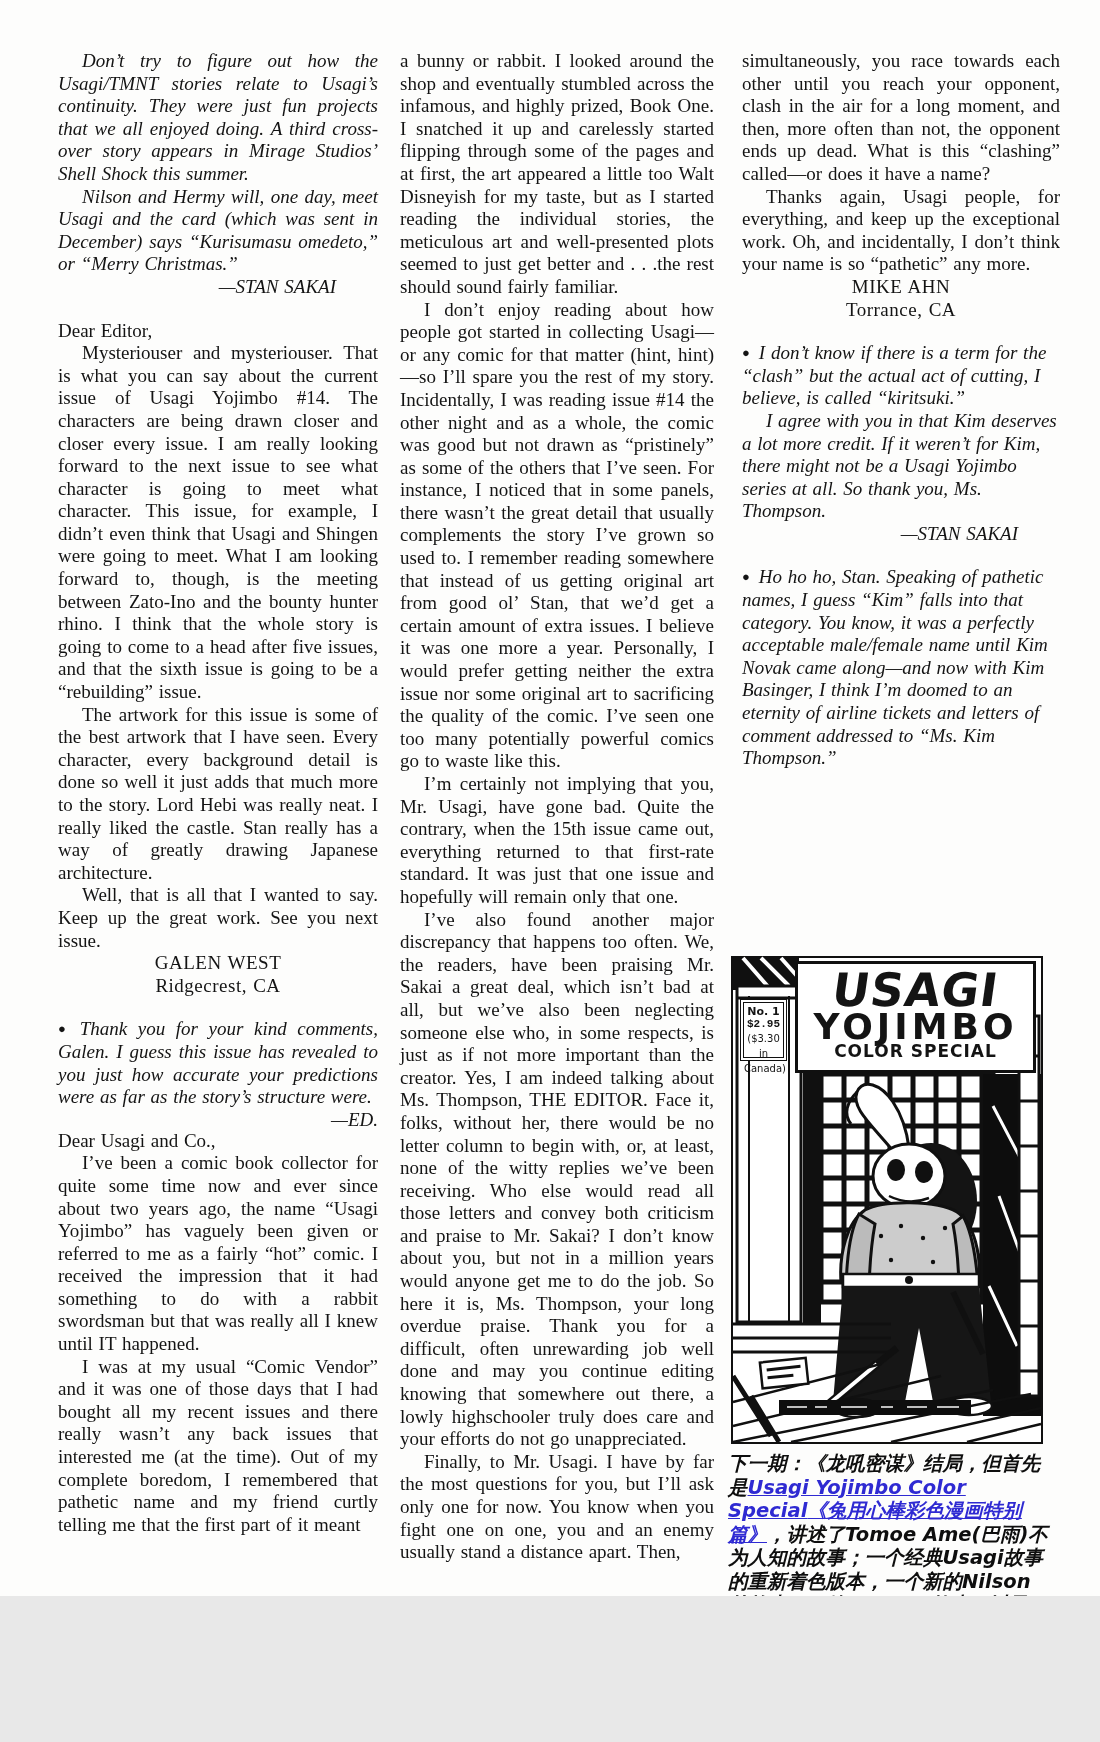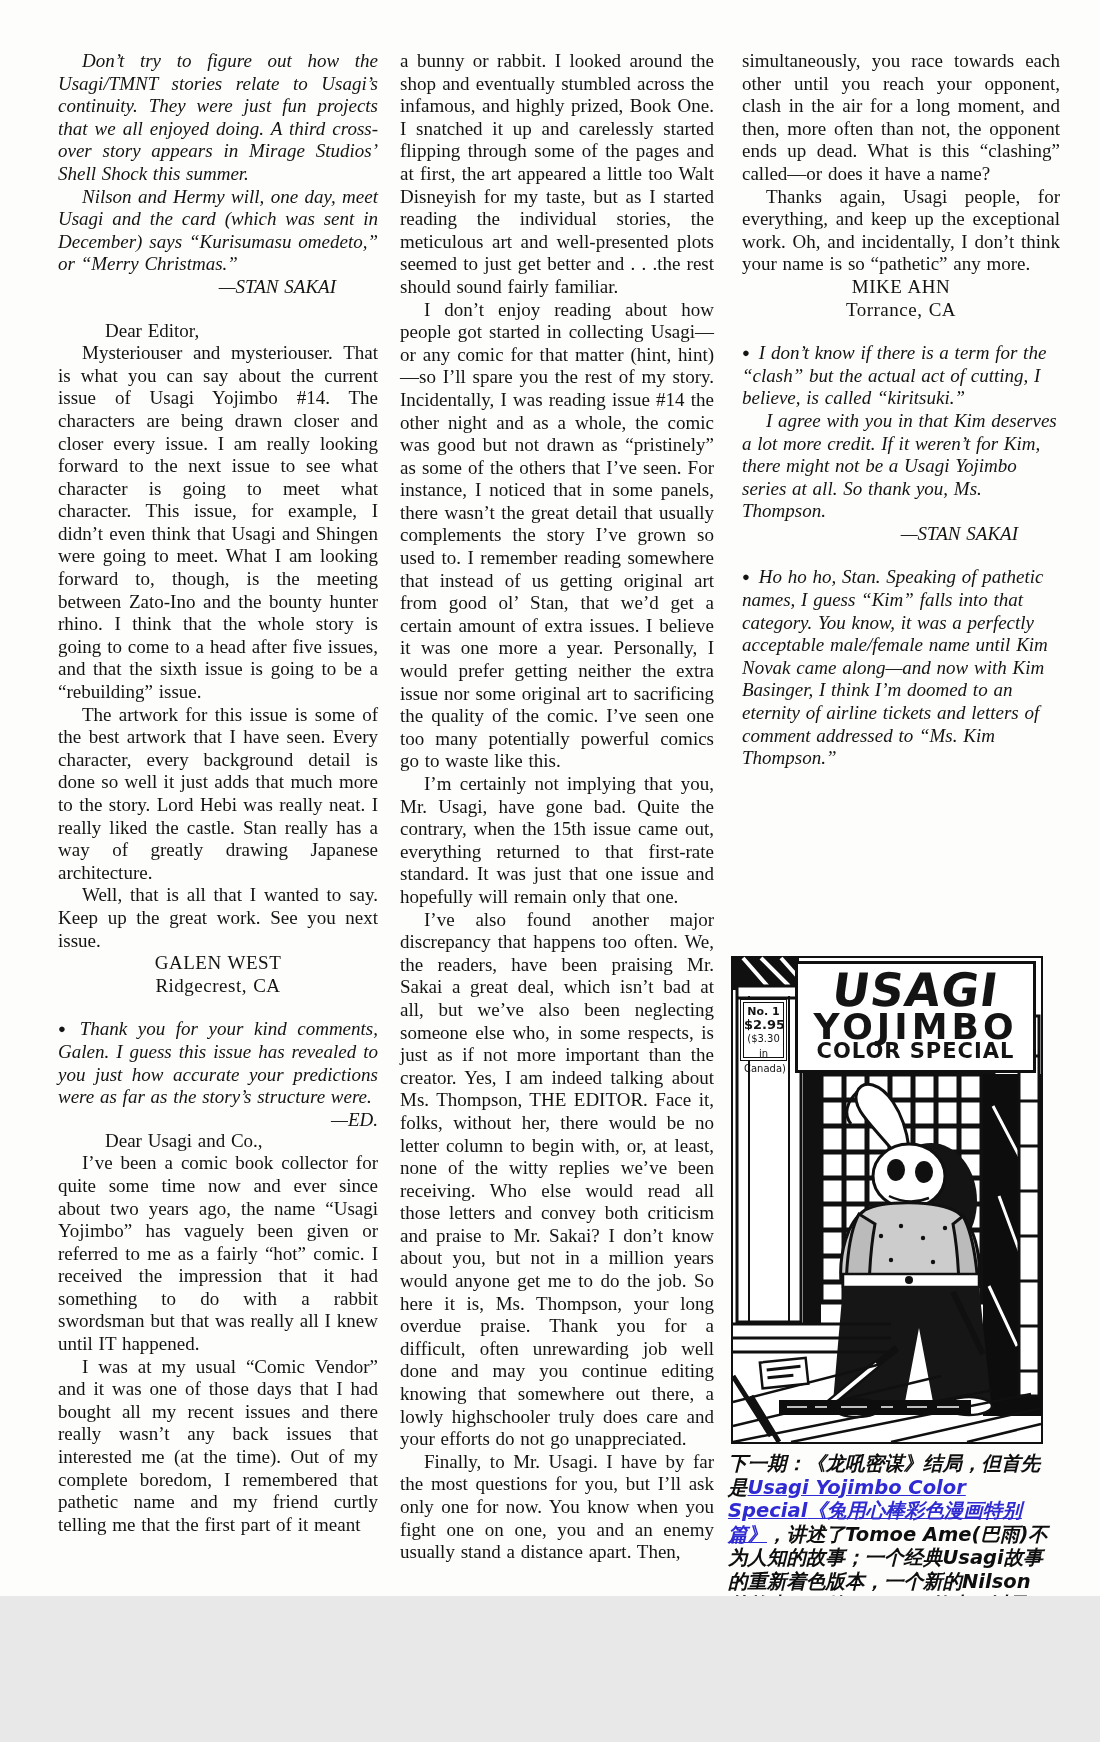--- a/index.html
+++ b/index.html
@@ -10,40 +10,40 @@
   #col-1{left:400px;width:314px;}
   .col3wrap{position:absolute;left:728px;top:50px;width:322px;height:1680px;}
   #col-2{width:318px;font-size:19px;line-height:22.6px;text-align:justify;word-spacing:1px;margin-left:14px;}
   .para{margin:0;}
   .p{text-indent:24px;}
   .first{text-indent:0;}
   .open-reply,.reply-rag,.bullet,.bullet-rag{font-style:italic;}
   .open-reply{text-indent:24px;}
   .reply-rag{text-indent:24px;text-align:left;}
   .bullet-rag{text-align:left;}
-  .sal{text-indent:0;margin-left:47px;}
+  .sal{text-indent:0;}
   .gap{height:21px;}
   .sig-name,.sig-place{text-align:center;letter-spacing:.5px;}
   .sig-right{text-align:right;font-style:italic;padding-right:42px;}
   .right-sig{float:right;font-style:italic;}
   .bullet-mark{font-size:13px;vertical-align:2px;margin-right:9px;font-style:normal;}
   
   .cover{position:absolute;left:3px;top:906px;width:312px;height:488px;background:#fff;}
   .cover svg{position:absolute;left:0;top:0;}
   .logo-box{position:absolute;left:64px;top:5px;width:241px;height:112px;background:#fff;
             border:3px solid #101010;text-align:center;font-family:"DejaVu Sans",sans-serif;
             box-sizing:border-box;padding-top:3px;}
   .logo-usagi{font-size:46px;line-height:46px;font-weight:bold;transform:skewX(-8deg);letter-spacing:1px;}
   .logo-yojimbo{font-size:36px;line-height:27px;font-weight:bold;letter-spacing:4px;}
-  .logo-special{font-size:21px;line-height:22px;font-weight:bold;letter-spacing:1px;}
+  .logo-special{font-size:17px;line-height:22px;font-weight:bold;letter-spacing:1px;}
   .price-box{position:absolute;left:9px;top:43px;width:47px;height:62px;background:#fff;
              border:4px double #101010;box-sizing:border-box;text-align:center;
              font-family:"DejaVu Sans",sans-serif;padding-top:2px;}
   .price-issue{font-size:11px;font-weight:bold;line-height:13px;}
-  .price-val{font-size:13px;font-weight:bold;line-height:13px;}
+  .price-val{font-size:11px;font-weight:bold;line-height:13px;font-family:Liberation Mono, monospace;}
   .price-note{font-size:10px;line-height:15px;}
   
   .next-issue{position:absolute;left:0;top:1402px;width:322px;
               font-family:"DejaVu Sans",sans-serif;font-weight:bold;font-style:italic;
               font-size:19.5px;line-height:23.5px;color:#0e0e0e;text-align:left;}
   .run-link{color:#2f2ad2;text-decoration:underline;margin-top:32px;}
   .run-ed{font-family:"Liberation Serif",serif;font-weight:normal;float:right;font-size:19px;padding-right:8px;}
 </style>
 </head>
 <body>

